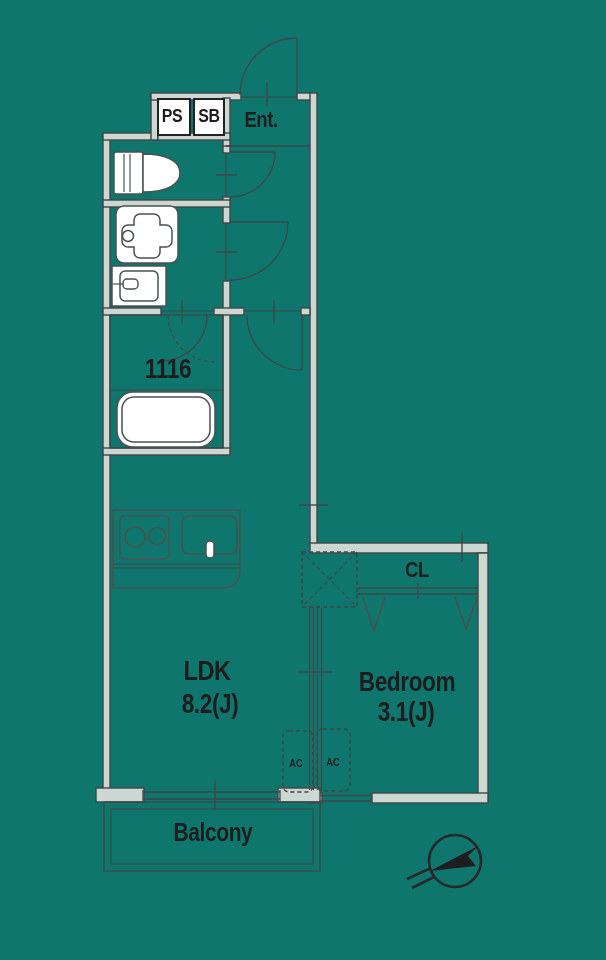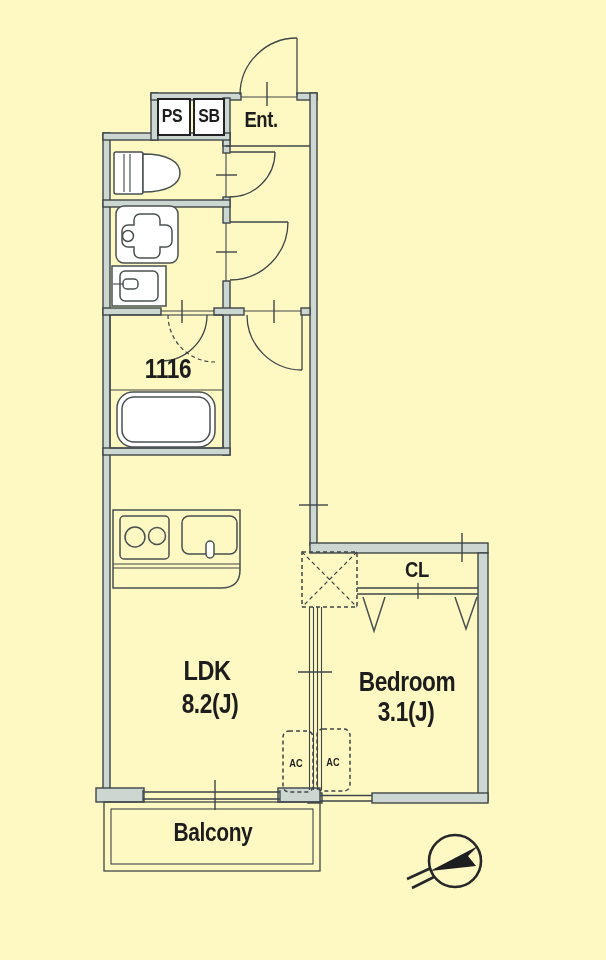--- a/index.html
+++ b/index.html
@@ -1,16 +1,16 @@
 <!DOCTYPE html>
 <html><head>
 <meta charset="utf-8">
 <style>
   html,body{margin:0;padding:0;background:#fff;}
-  #stage{position:relative;width:606px;height:960px;background:#fef9c3;overflow:hidden;}
+  #stage{position:relative;width:606px;height:960px;background:#0f766e;overflow:hidden;}
   #plan-svg{position:absolute;left:0;top:0;}
   .wall{fill:#ccd7d1;stroke:#3f4648;stroke-width:1.4;}
   .ln{fill:none;stroke:#3f4648;stroke-width:1.3;}
   .thin{fill:none;stroke:#3f4648;stroke-width:1.1;}
   .fx{fill:#ffffff;stroke:#4a5052;stroke-width:1.5;}
   .fxn{fill:none;stroke:#4a5052;stroke-width:1.5;}
   .dash{fill:none;stroke:#3f4648;stroke-width:1.5;stroke-dasharray:4 3;}
   .dashthin{fill:none;stroke:#3f4648;stroke-width:1.2;stroke-dasharray:4 3;}
   .blk{fill:#ffffff;stroke:#202224;stroke-width:2;}
   .tick{stroke:#3f4648;stroke-width:1.4;}

